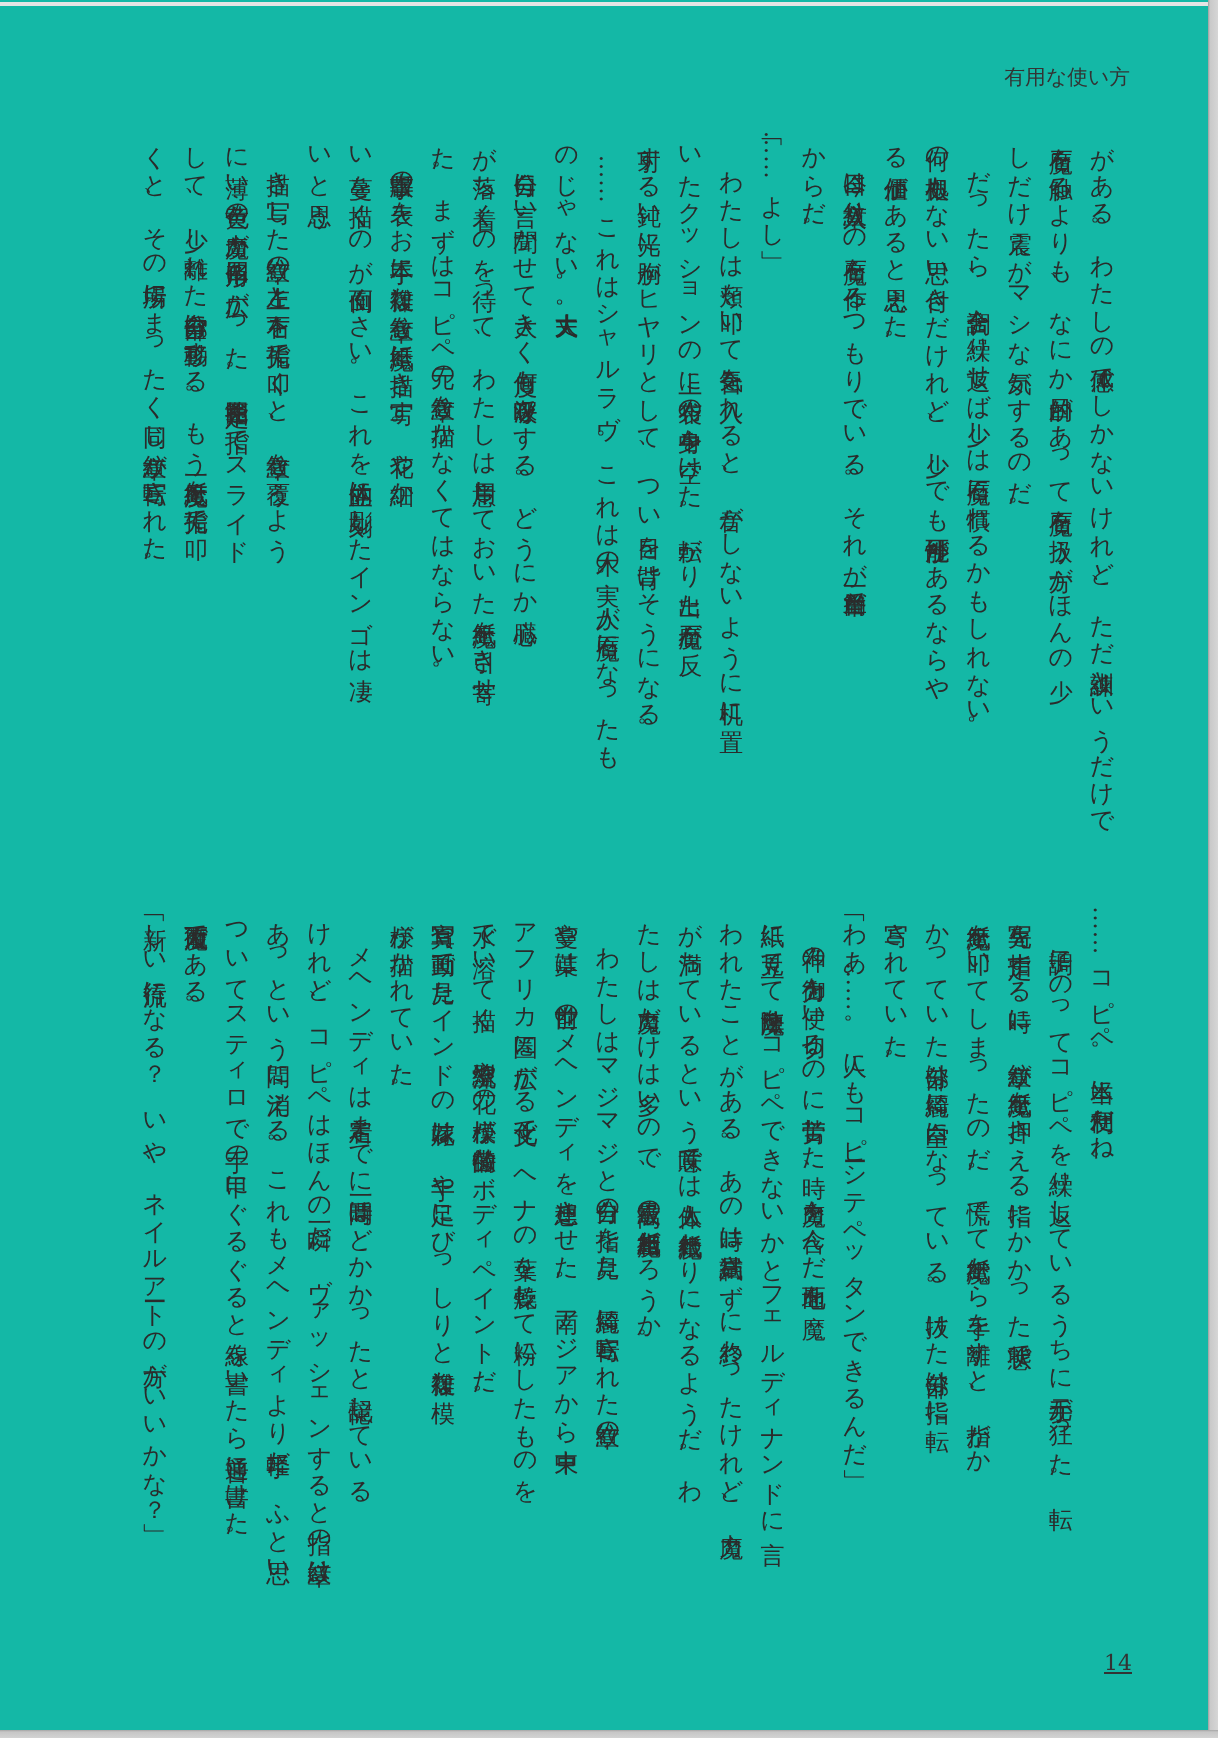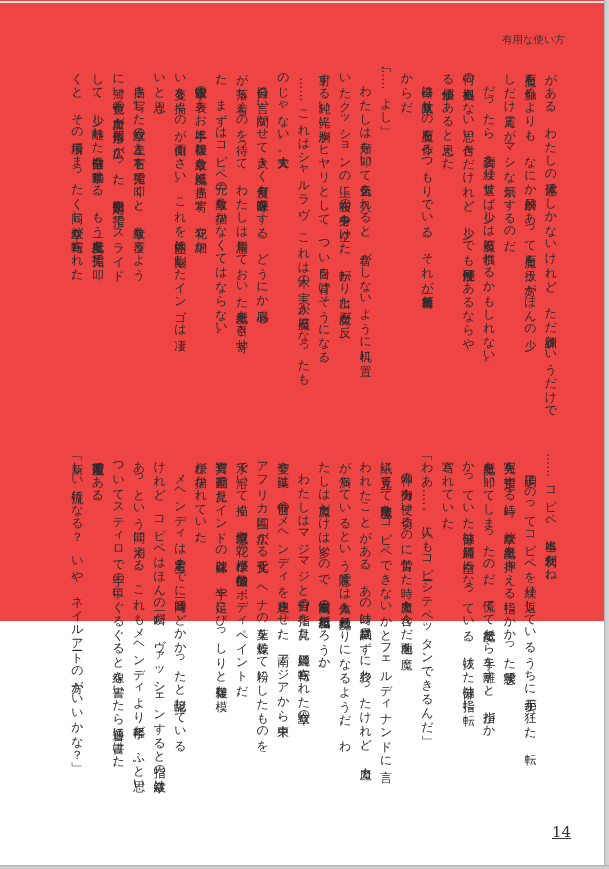--- a/index.html
+++ b/index.html
@@ -13,22 +13,22 @@
       position: relative;
       overflow: hidden;
       font-family: "DejaVu Serif", "Liberation Serif", serif;
       color: #2b2b2b;
     }
     .page {
       position: absolute;
       left: 0;
       top: 0;
       width: 609px;
-      height: 621px;
-      background: #ef4444;
+      height: 869px;
+      background: #14b8a6;
     }
     .edge-top {
       position: absolute;
       left: 0; top: 1px;
       width: 604px; height: 2px;
       background: #e4e4e4;
     }
     .edge-right {
       position: absolute;
       left: 604px; top: 0;
@@ -48,21 +48,21 @@
       font-size: 10.4px;
       line-height: 14px;
       letter-spacing: 0px;
       color: #333333;
       white-space: nowrap;
     }
     .folio {
       position: absolute;
       left: 552px;
       top: 825px;
-      font-size: 15px;
+      font-size: 11px;
       line-height: 14px;
       color: #333333;
       text-decoration: underline;
     }
     .text-block {
       position: absolute;
       left: 67px;
       width: 494px;
       height: 357px;
       writing-mode: vertical-rl;

